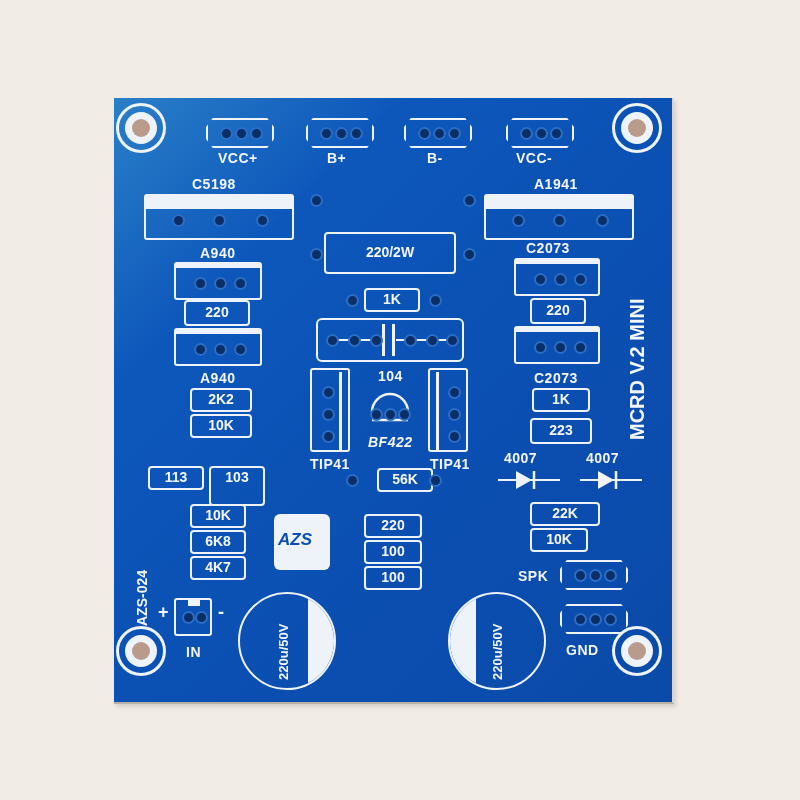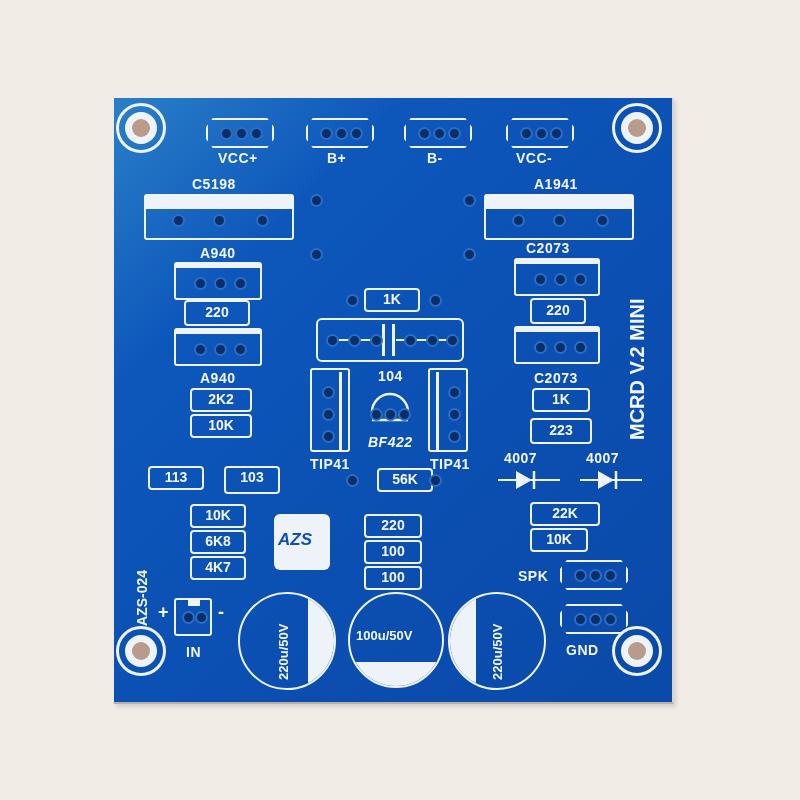--- a/index.html
+++ b/index.html
@@ -80,20 +80,21 @@
     </div>
 
   <div class="lbl" style="left:420px;top:78px;">A1941</div>
   <div class="box" style="left:370px;top:96px;width:150px;height:46px;">
     <div class="band" style="left:0;top:0;width:100%;height:13px;"></div>
     <span class="hole" style="left:26px;top:18px"></span>
       <span class="hole" style="left:67px;top:18px"></span>
       <span class="hole" style="left:110px;top:18px"></span>
     </div>
 
+  <div class="res" style="left:210px;top:134px;width:132px;height:42px;line-height:36px;">220/2W</div>
   <span class="hole" style="left:196px;top:96px"></span>
     <span class="hole" style="left:349px;top:96px"></span>
   <span class="hole" style="left:196px;top:150px"></span>
     <span class="hole" style="left:349px;top:150px"></span>
 
   <div class="lbl" style="left:86px;top:147px;">A940</div>
   <div class="box" style="left:60px;top:164px;width:88px;height:38px;">
     <div class="band" style="left:0;top:0;width:100%;height:4px;"></div>
     <span class="hole" style="left:18px;top:13px"></span>
       <span class="hole" style="left:38px;top:13px"></span>
@@ -184,21 +185,21 @@
       </svg></div>
   <div class="lbl" style="left:472px;top:352px;">4007</div>
   <div class="abs" style="left:462px;top:370px;width:70px;height:24px;">
     <svg width="70" height="24">
         <line x1="4" y1="12" x2="66" y2="12" stroke="#eef3fa" stroke-width="2"></line>
         <polygon points="22,3 22,21 38,12" fill="#eef3fa"></polygon>
         <line x1="40" y1="3" x2="40" y2="21" stroke="#eef3fa" stroke-width="2.5"></line>
       </svg></div>
 
   <div class="res" style="left:34px;top:368px;width:56px;height:24px;line-height:19px;">113</div>
-  <div class="res" style="left:110px;top:368px;width:56px;height:28px;line-height:19px;">103</div>
+  <div class="res" style="left:95px;top:368px;width:56px;height:40px;line-height:19px;">103</div>
   <div class="res" style="left:76px;top:406px;width:56px;height:24px;line-height:19px;">10K</div>
   <div class="res" style="left:76px;top:432px;width:56px;height:24px;line-height:19px;">6K8</div>
   <div class="res" style="left:76px;top:458px;width:56px;height:24px;line-height:19px;">4K7</div>
 
   <div class="abs" style="left:160px;top:416px;width:56px;height:56px;background:#eef3fa;border-radius:6px;">
     <div class="abs" style="left:4px;top:16px;font-weight:bold;font-style:italic;color:#0b4fb2;font-size:17px;">AZS</div>
   </div>
 
   <div class="vtext" style="left:20px;top:528px;font-size:14px;">AZS-024</div>
 
@@ -228,22 +229,18 @@
     <span class="hole" style="left:12px"></span>
       <span class="hole" style="left:27px"></span>
       <span class="hole" style="left:42px"></span>
     </div>
   <div class="lbl" style="left:452px;top:544px;">GND</div>
 
   <div class="cap" style="left:124px;top:494px;width:98px;height:98px;">
     <div class="band" style="right:0;top:0;width:26px;height:100%;"></div>
     <div class="vtext" style="left:36px;top:86px;font-size:13px;">220u/50V</div>
   </div>
-  <div class="cap" style="left:234px;top:494px;width:96px;height:96px;">
-    <div class="band" style="left:0;bottom:0;width:100%;height:24px;"></div>
-    <div class="abs" style="left:6px;top:34px;color:#f3f6fb;font-weight:bold;font-size:13px;">100u/50V</div>
-  </div>
   <div class="cap" style="left:334px;top:494px;width:98px;height:98px;">
     <div class="band" style="left:0;top:0;width:26px;height:100%;"></div>
     <div class="vtext" style="left:40px;top:86px;font-size:13px;">220u/50V</div>
   </div>
 
 </div>
 
 </body></html>

